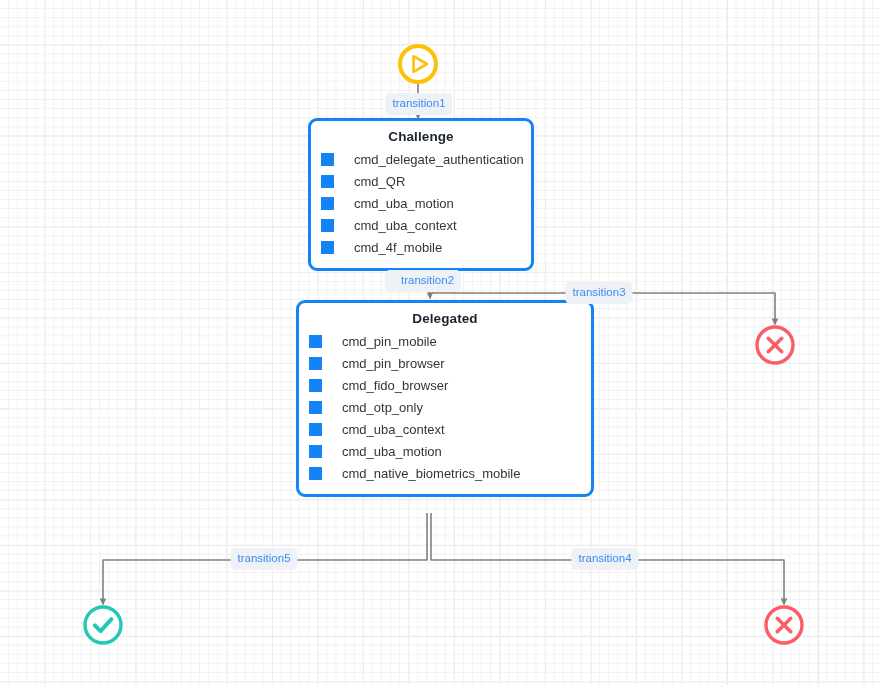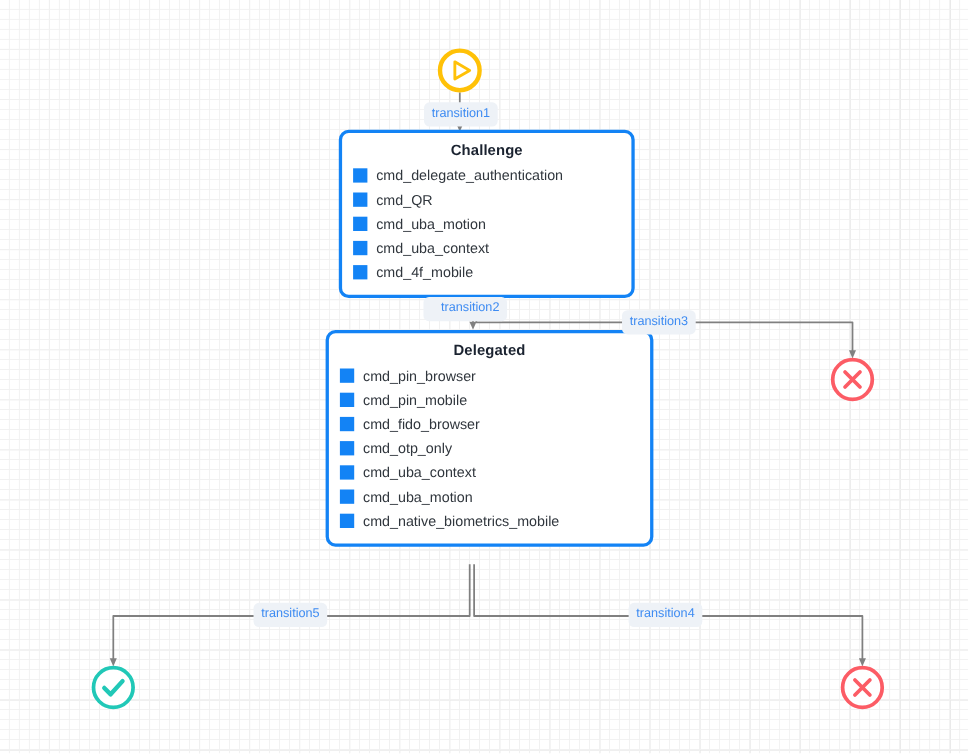--- a/index.html
+++ b/index.html
@@ -53,20 +53,21 @@
     font-weight: bold;
     font-size: 13.5px;
     color: #1b2330;
     margin-bottom: 4px;
     letter-spacing: 0.1px;
   }
   .cmd-row {
     display: flex;
     align-items: center;
     height: 22px;
+    gap: 12px;
   }
   .cmd-swatch {
     width: 13px;
     height: 13px;
     background: #1383f5;
     flex: 0 0 13px;
     margin-right: 8px;
   }
   .cmd-label {
     font-size: 13px;
@@ -129,21 +130,21 @@
     </g>
   </svg>
 
   <div class="term-icon" style="left:397px; top:43px;">
     <svg width="42" height="42" viewBox="0 0 42 42">
       <circle cx="21" cy="21" r="18" fill="#ffffff" stroke="#ffc107" stroke-width="4"></circle>
       <path d="M16.5,13.2 L30,21 L16.5,28.8 Z" fill="none" stroke="#ffc107" stroke-width="2.6" stroke-linejoin="round"></path>
     </svg>
   </div>
 
-  <div class="node-box" style="left:308px; top:118px; width:269px;">
+  <div class="node-box" style="left:308px; top:118px; width:226px;">
     <div class="node-title">Challenge</div>
 
     <div class="cmd-row">
       <span class="cmd-swatch"></span>
       <span class="cmd-label">cmd_delegate_authentication</span>
     </div>
     <div class="cmd-row">
       <span class="cmd-swatch"></span>
       <span class="cmd-label">cmd_QR</span>
     </div>
@@ -159,25 +160,25 @@
       <span class="cmd-swatch"></span>
       <span class="cmd-label">cmd_4f_mobile</span>
     </div>
   </div>
 
   <div class="node-box" style="left:296px; top:300px; width:298px;">
     <div class="node-title">Delegated</div>
 
     <div class="cmd-row">
       <span class="cmd-swatch"></span>
+      <span class="cmd-label">cmd_pin_mobile</span>
+    </div>
+    <div class="cmd-row">
+      <span class="cmd-swatch"></span>
       <span class="cmd-label">cmd_pin_browser</span>
-    </div>
-    <div class="cmd-row">
-      <span class="cmd-swatch"></span>
-      <span class="cmd-label">cmd_pin_mobile</span>
     </div>
     <div class="cmd-row">
       <span class="cmd-swatch"></span>
       <span class="cmd-label">cmd_fido_browser</span>
     </div>
     <div class="cmd-row">
       <span class="cmd-swatch"></span>
       <span class="cmd-label">cmd_otp_only</span>
     </div>
     <div class="cmd-row">

